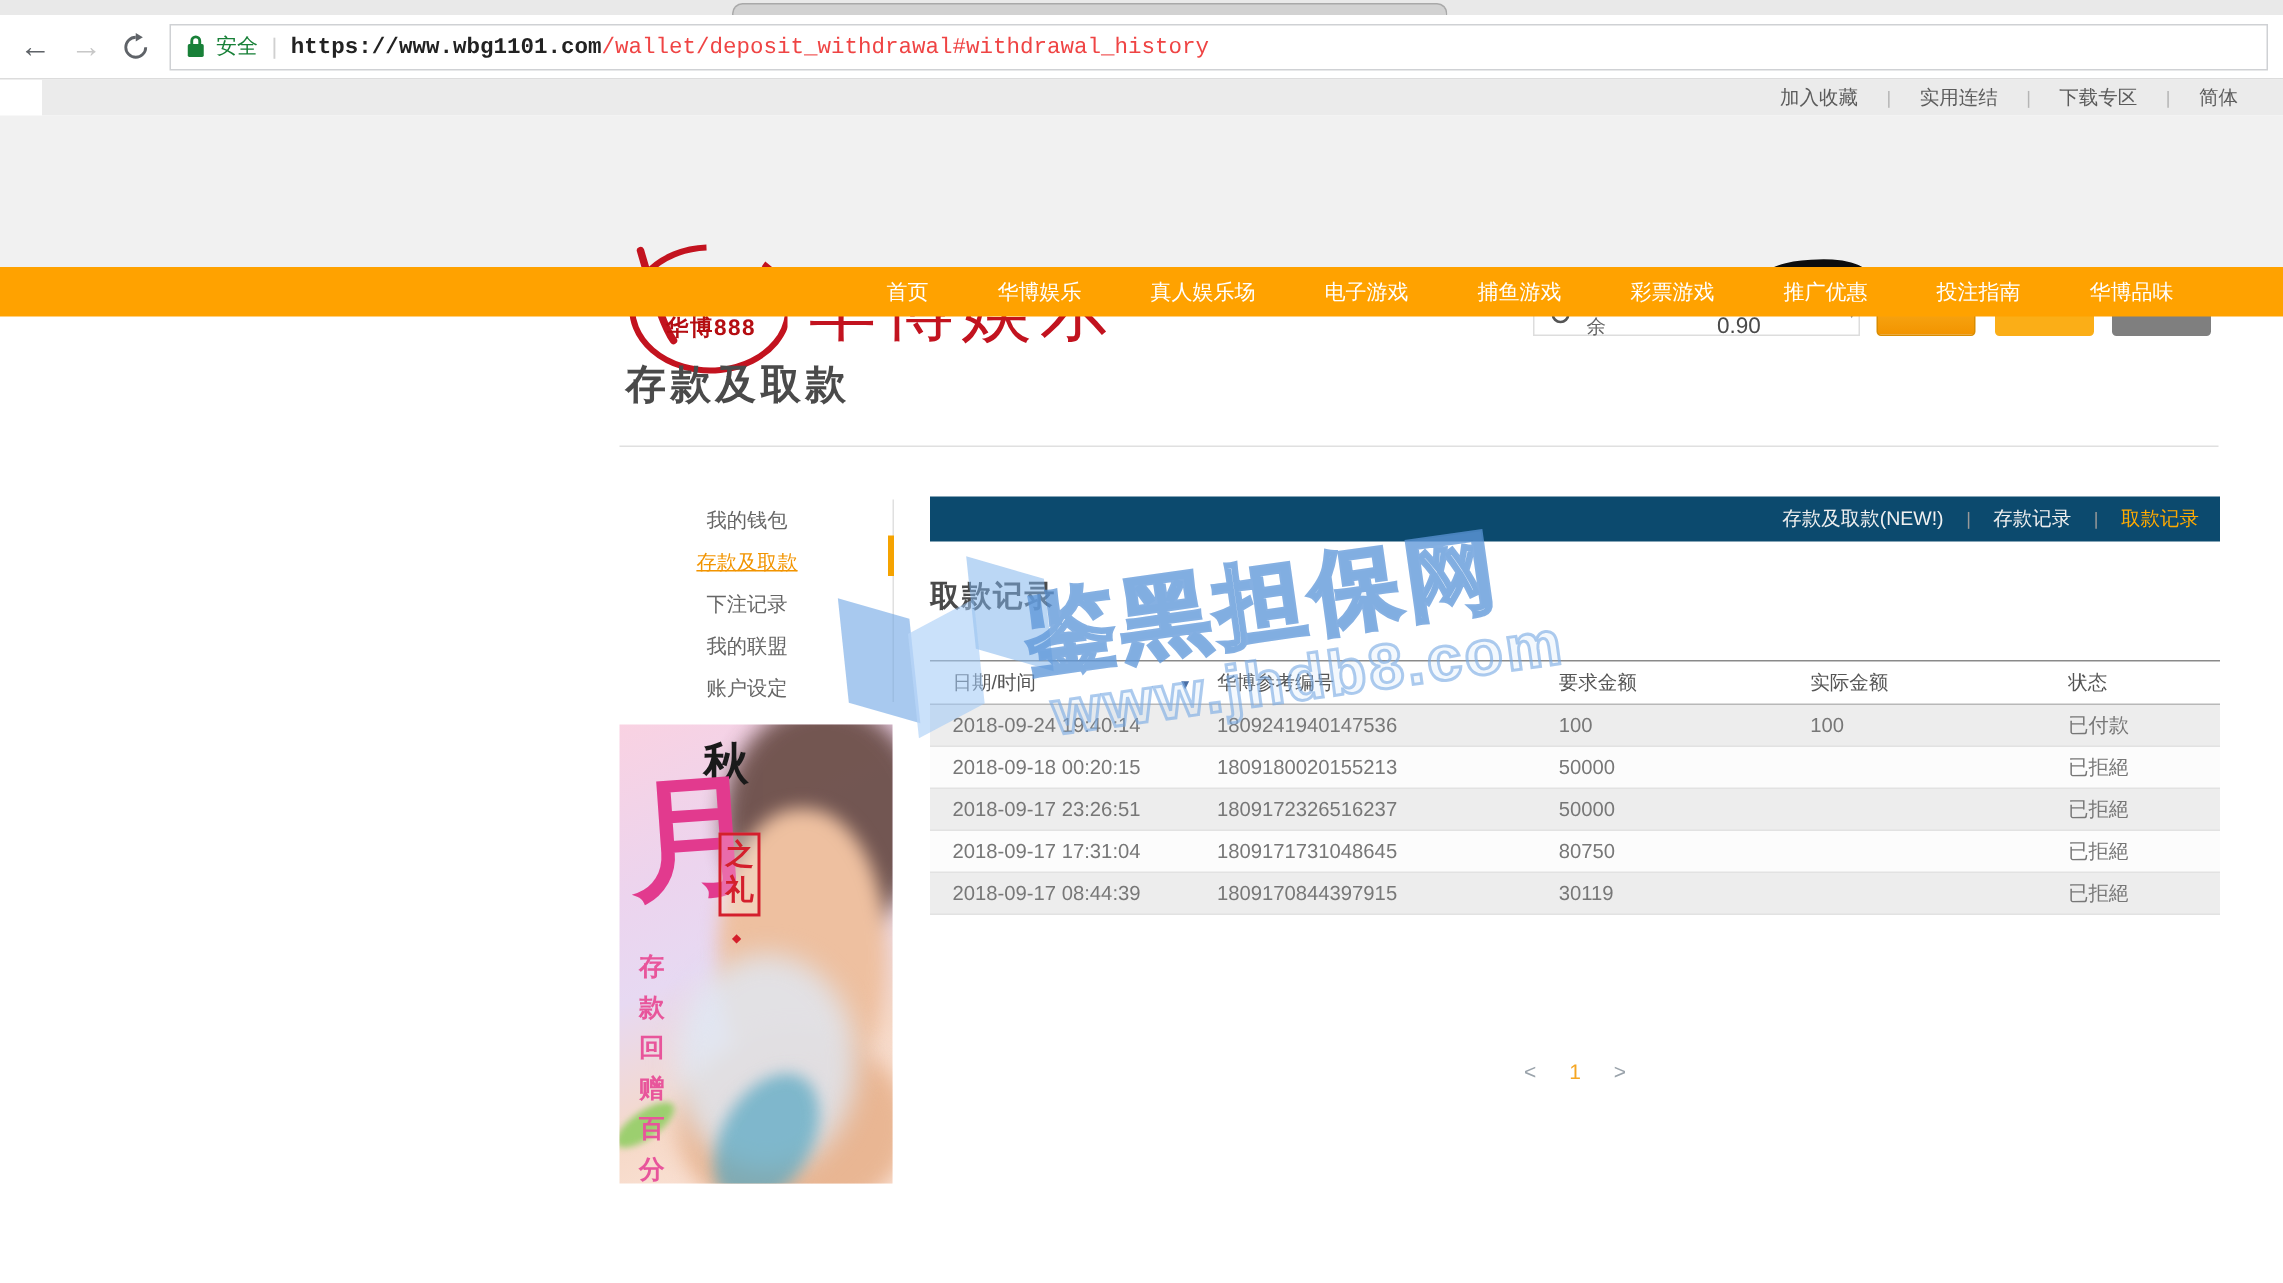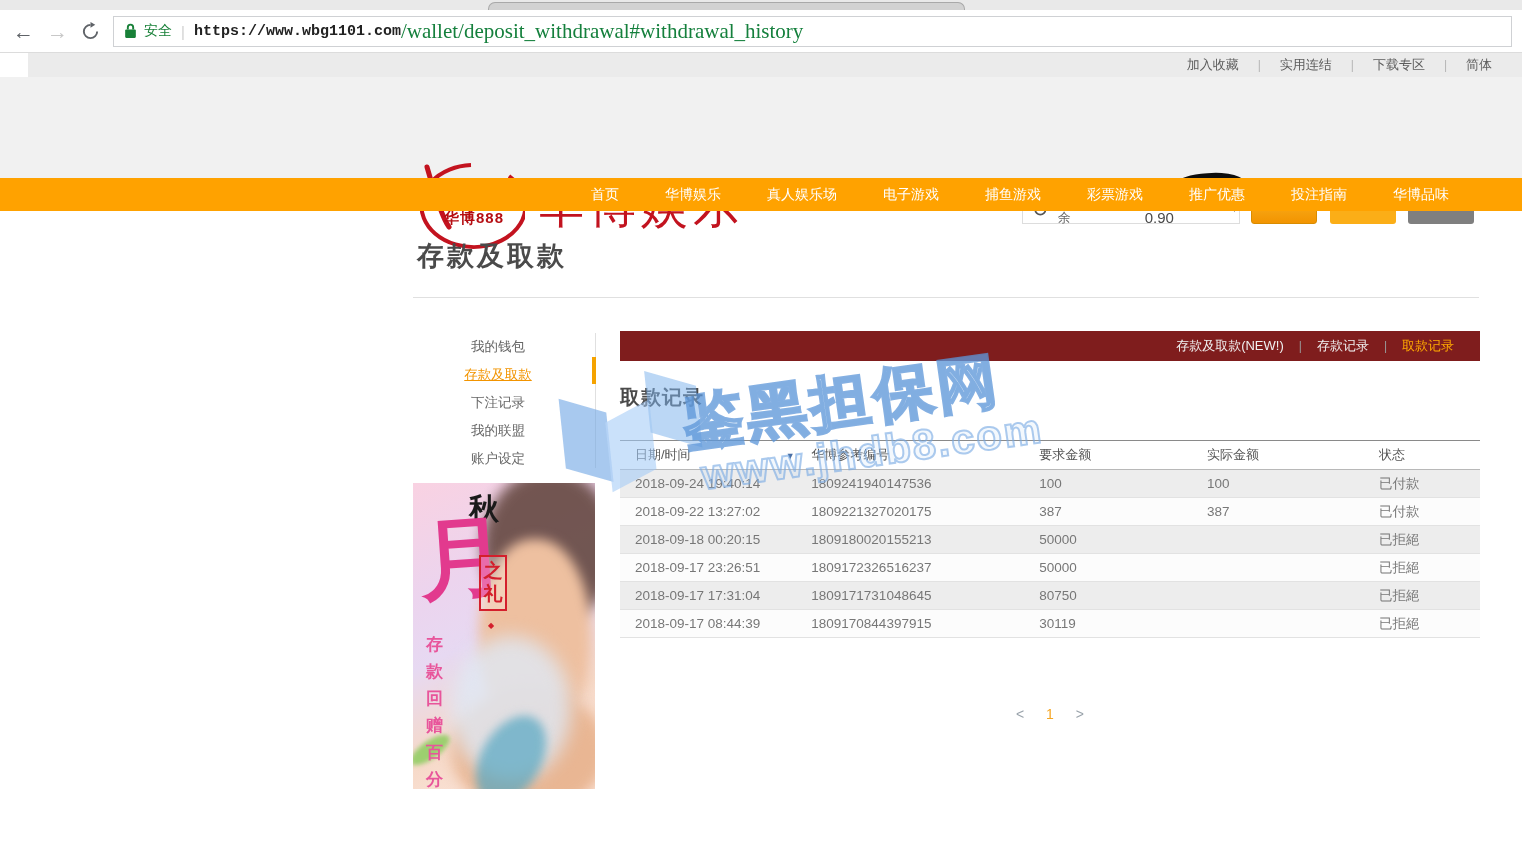--- a/index.html
+++ b/index.html
@@ -15,21 +15,21 @@
              border-bottom:1px solid #dcdcdc; display:flex; align-items:center; }
   .nav-arrow { font-size:21px; color:#5f6368; margin-left:13px; cursor:pointer; line-height:1; }
   .nav-arrow.disabled { color:#c8c8c8; }
   .reload-wrap { margin-left:13px; display:flex; align-items:center; cursor:pointer; }
   .omnibox { margin-left:13px; margin-right:10px; flex:1; height:31px; border:1px solid #cfd1d4;
              background:#fff; display:flex; align-items:center; padding:0 10px; }
   .secure-label { color:#188038; font-size:14px; margin-left:7px; }
   .omni-sep { color:#d0d0d0; margin:0 9px; font-size:15px; }
   .url-host { color:#1f7a4d; font-family:"Liberation Mono",monospace; font-size:15px; }
   .url-host b { color:#222; font-weight:bold; }
-  .url-path { color:#15803d; font-family:Liberation Serif, serif; font-size:21px; }
+  .url-path { color:#ef4444; font-family:Liberation Mono, monospace; font-size:15px; }
 
   
   .utilbar { top:53px; left:0; width:1522px; height:24px; background:#ebebeb;
              display:flex; align-items:center; justify-content:flex-end; padding-right:58px;margin-left:28px; }
   .ulink { color:#5c5c5c; font-size:13px; text-decoration:none; cursor:pointer; }
   .usep { color:#b5b5b5; font-size:12px; margin:0 19px; }
 
   
   .siteheader { top:77px; left:0; width:1522px; height:101px; background:#f1f1f1; }
   .logo { left:413px; top:84px; width:330px; height:88px; }
@@ -87,22 +87,22 @@
   .b-moon { left:6px; top:16px; font-size:88px; font-weight:bold; color:#e23a8e;
             font-family:"Liberation Serif",serif; transform:rotate(-4deg); }
   .b-seal { left:66px; top:72px; width:28px; border:2px solid #d41f2c; color:#d41f2c; font-weight:bold;
             font-size:19px; line-height:1.2; text-align:center; padding:3px 0; background:rgba(255,255,255,.25); }
   .b-seal-dot { left:75px; top:138px; font-size:8px; color:#d41f2c; }
   .b-vtext { left:13px; top:150px; display:flex; flex-direction:column; }
   .b-vchar { position:static; font-size:17px; font-weight:bold; color:#e8559b; margin-bottom:4px;
              font-family:"Liberation Serif",serif; }
 
   
-  .darkbar { left:620px; top:331px; width:860px; height:30px; background:#7f1d1d;
-             display:flex; align-items:center; justify-content:flex-end; padding-right:26px; }
+  .darkbar { left:620px; top:331px; width:860px; height:30px; background:#0c4a6e;
+             display:flex; align-items:center; justify-content:flex-end; padding-right:14px; }
   .ctab { color:#f0f0f0; font-size:13px; cursor:pointer; white-space:nowrap; }
   .ctab.active { color:#ffaa00; }
   .ctab-sep { color:#999; font-size:12px; margin:0 15px; }
 
   .section-title { left:620px; top:384px; font-size:20px; font-weight:bold; color:#4a4a4a; letter-spacing:1px; }
 
   
   .table-wrap { left:620px; top:440px; width:860px; }
   table { width:100%; border-collapse:collapse; }
   thead tr { border-top:1px solid #8a8a8a; border-bottom:1px solid #b8b8b8; }
@@ -275,27 +275,20 @@
       </thead>
     <tbody>
         <tr>
           <td>2018-09-24 19:40:14</td>
           <td>1809241940147536</td>
           <td>100</td>
           <td>100</td>
           <td>已付款</td>
         </tr>
         <tr>
-          <td>2018-09-22 13:27:02</td>
-          <td>1809221327020175</td>
-          <td>387</td>
-          <td>387</td>
-          <td>已付款</td>
-        </tr>
-        <tr>
           <td>2018-09-18 00:20:15</td>
           <td>1809180020155213</td>
           <td>50000</td>
           <td></td>
           <td>已拒絕</td>
         </tr>
         <tr>
           <td>2018-09-17 23:26:51</td>
           <td>1809172326516237</td>
           <td>50000</td>

